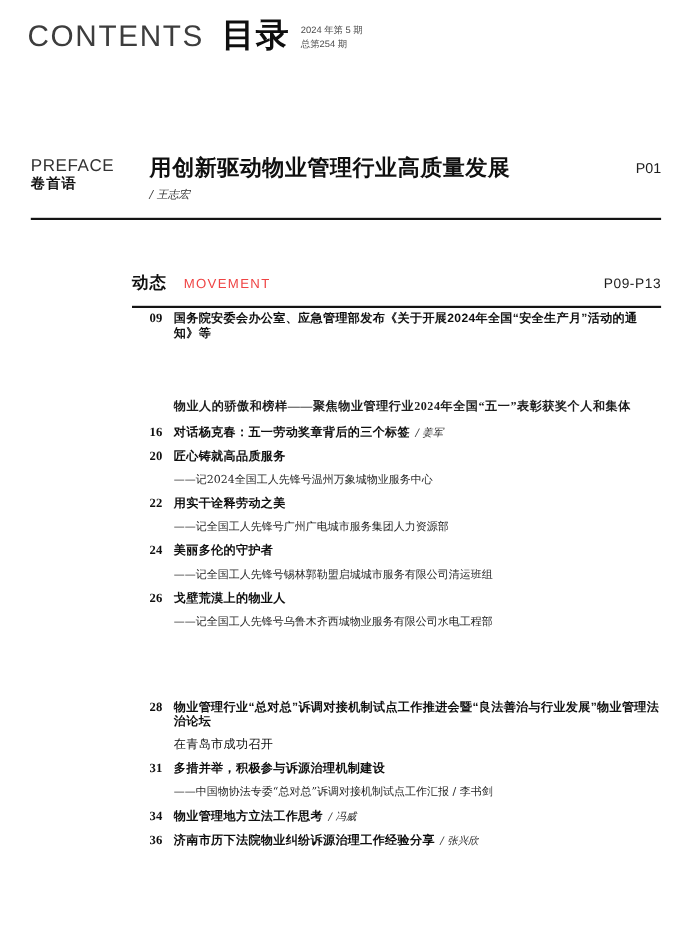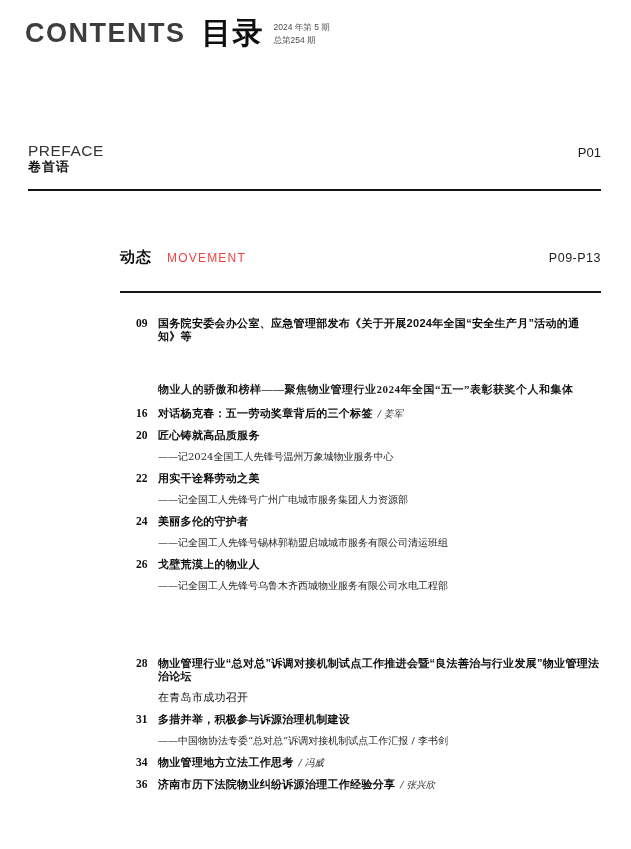--- a/index.html
+++ b/index.html
@@ -3,39 +3,39 @@
 <meta charset="utf-8">
 <style>
   html,body{margin:0;padding:0;}
   body{
     width:631px;height:849px;background:#ffffff;position:relative;
     font-family:"Liberation Sans", sans-serif;color:#111;
     -webkit-font-smoothing:antialiased;overflow:hidden;
   }
   
   .mast{position:absolute;top:18px;left:25px;display:flex;align-items:flex-start;}
-  .mast-en{font-size:27px;font-weight:700;color:#3d3d3d;letter-spacing:1.5px;line-height:30px;}
+  .mast-en{font-size:27px;font-weight:400;color:#3d3d3d;letter-spacing:1.5px;line-height:30px;}
   .mast-zh{font-size:30px;font-weight:700;color:#0f0f0f;margin-left:16px;line-height:30px;letter-spacing:1px;}
   .issue{margin-left:10px;margin-top:3px;font-size:8.5px;color:#4a4a4a;line-height:1.5;}
   
   .preface{position:absolute;top:142px;left:28px;width:573px;border-bottom:2px solid #141414;padding-bottom:14px;display:flex;gap:16px;}
   .pre-label{width:92px;flex-shrink:0;}
   .pre-en{font-size:15.5px;font-weight:300;color:#333;line-height:17px;letter-spacing:0.5px;}
   .pre-zh{font-size:13px;font-weight:700;color:#141414;line-height:16px;letter-spacing:1px;}
   .pre-main{flex:1;}
   .pre-title{font-size:20px;font-weight:700;color:#0f0f0f;line-height:22px;letter-spacing:0.5px;}
   .pre-author{font-family:"DejaVu Serif", serif;font-style:italic;font-size:10px;color:#2e2e2e;margin-top:6px;}
   .pre-page{margin-left:auto;font-size:13px;color:#1d1d1d;padding-top:3px;flex-shrink:0;}
   
   .section{position:absolute;left:120px;width:481px;}
-  .sec-head{display:flex;align-items:baseline;border-bottom:2px solid #141414;padding-bottom:24px;}
+  .sec-head{display:flex;align-items:baseline;border-bottom:2px solid #141414;padding-bottom:11px;}
   .sec-zh{font-size:15px;font-weight:700;color:#0f0f0f;letter-spacing:1px;}
   .sec-en{font-size:12px;font-weight:400;color:#ef4444;margin-left:15px;letter-spacing:1.2px;}
   .sec-pages{margin-left:auto;font-size:12.5px;color:#1d1d1d;letter-spacing:0.5px;}
-  .sec-body{margin-top:24px;padding-left:16px;}
+  .sec-body{margin-top:4px;padding-left:16px;}
   .intro{font-family:Liberation Serif, serif;font-weight:700;font-size:11px;color:#1c1c1c;margin:0 0 10px 22px;letter-spacing:0.5px;}
   .item{display:flex;align-items:baseline;font-size:11px;line-height:13px;margin-bottom:9px;}
   .item-no{width:22px;flex-shrink:0;font-family:"Liberation Serif", serif;font-weight:700;font-size:11.5px;color:#0f0f0f;}
   .item-title{font-weight:700;color:#0f0f0f;letter-spacing:0.3px;}
   .item-author{font-family:"DejaVu Serif", serif;font-style:italic;font-weight:400;font-size:9.5px;color:#2e2e2e;margin-left:5px;white-space:nowrap;}
   .item-sub{margin:-1px 0 9px 22px;font-family:"DejaVu Serif", serif;font-size:10px;color:#1f1f1f;line-height:13px;}
   .item-title2{margin:-1px 0 9px 22px;font-weight:400;font-size:11px;color:#0f0f0f;line-height:13px;letter-spacing:0.3px;}
   .sec-movement{top:248px;}
   .sec-special{top:358px;}
   .sec-event{top:633px;}
@@ -49,20 +49,24 @@
   <div class="issue">
     <div>2024 年第 5 期</div>
     <div>总第254 期</div>
   </div>
 </div>
 
 <div class="preface">
   <div class="pre-label">
     <div class="pre-en">PREFACE</div>
     <div class="pre-zh">卷首语</div>
+  </div>
+  <div class="pre-main">
+    <div class="pre-title">用创新驱动物业管理行业高质量发展</div>
+    <div class="pre-author">/ 王志宏</div>
   </div>
   <div class="pre-page">P01</div>
 </div>
 
 <div class="section sec-movement">
   <div class="sec-head">
     <span class="sec-zh">动态</span>
     <span class="sec-en">MOVEMENT</span>
     <span class="sec-pages">P09-P13</span>
   </div>

